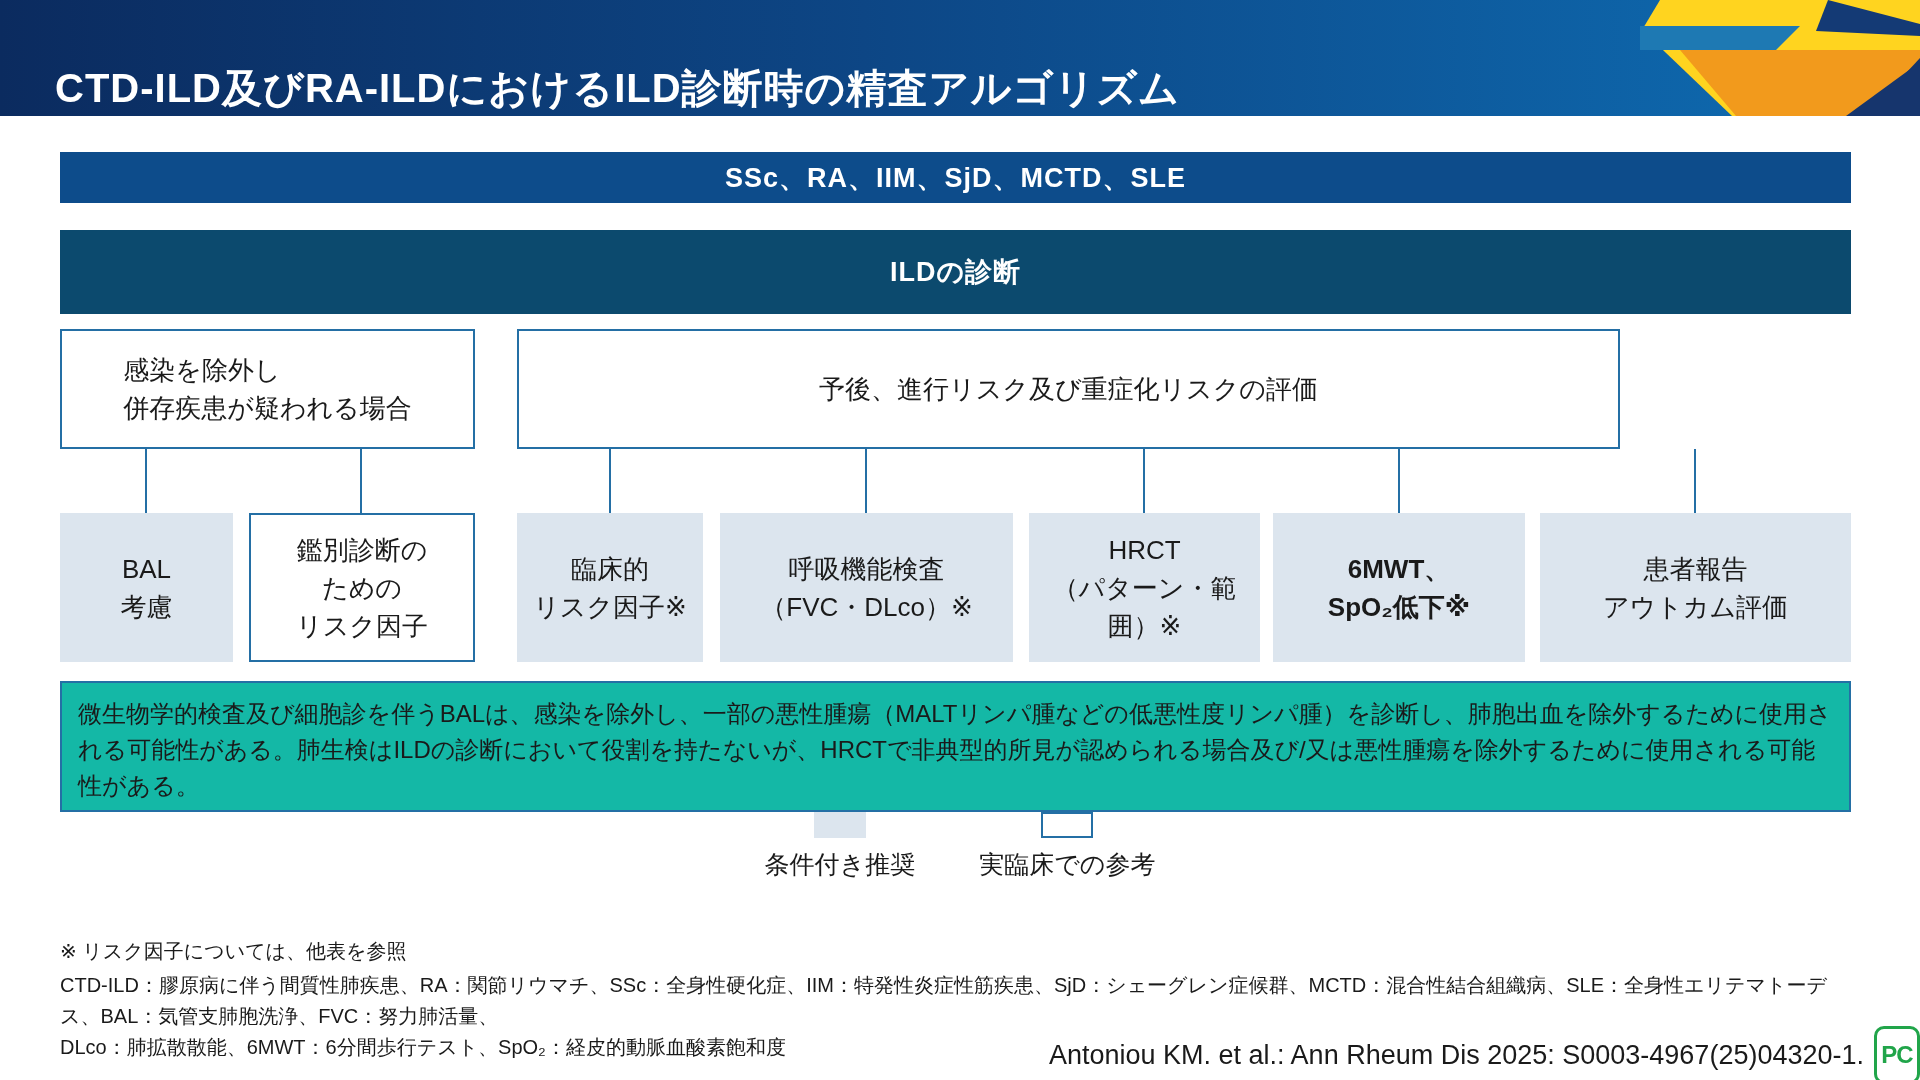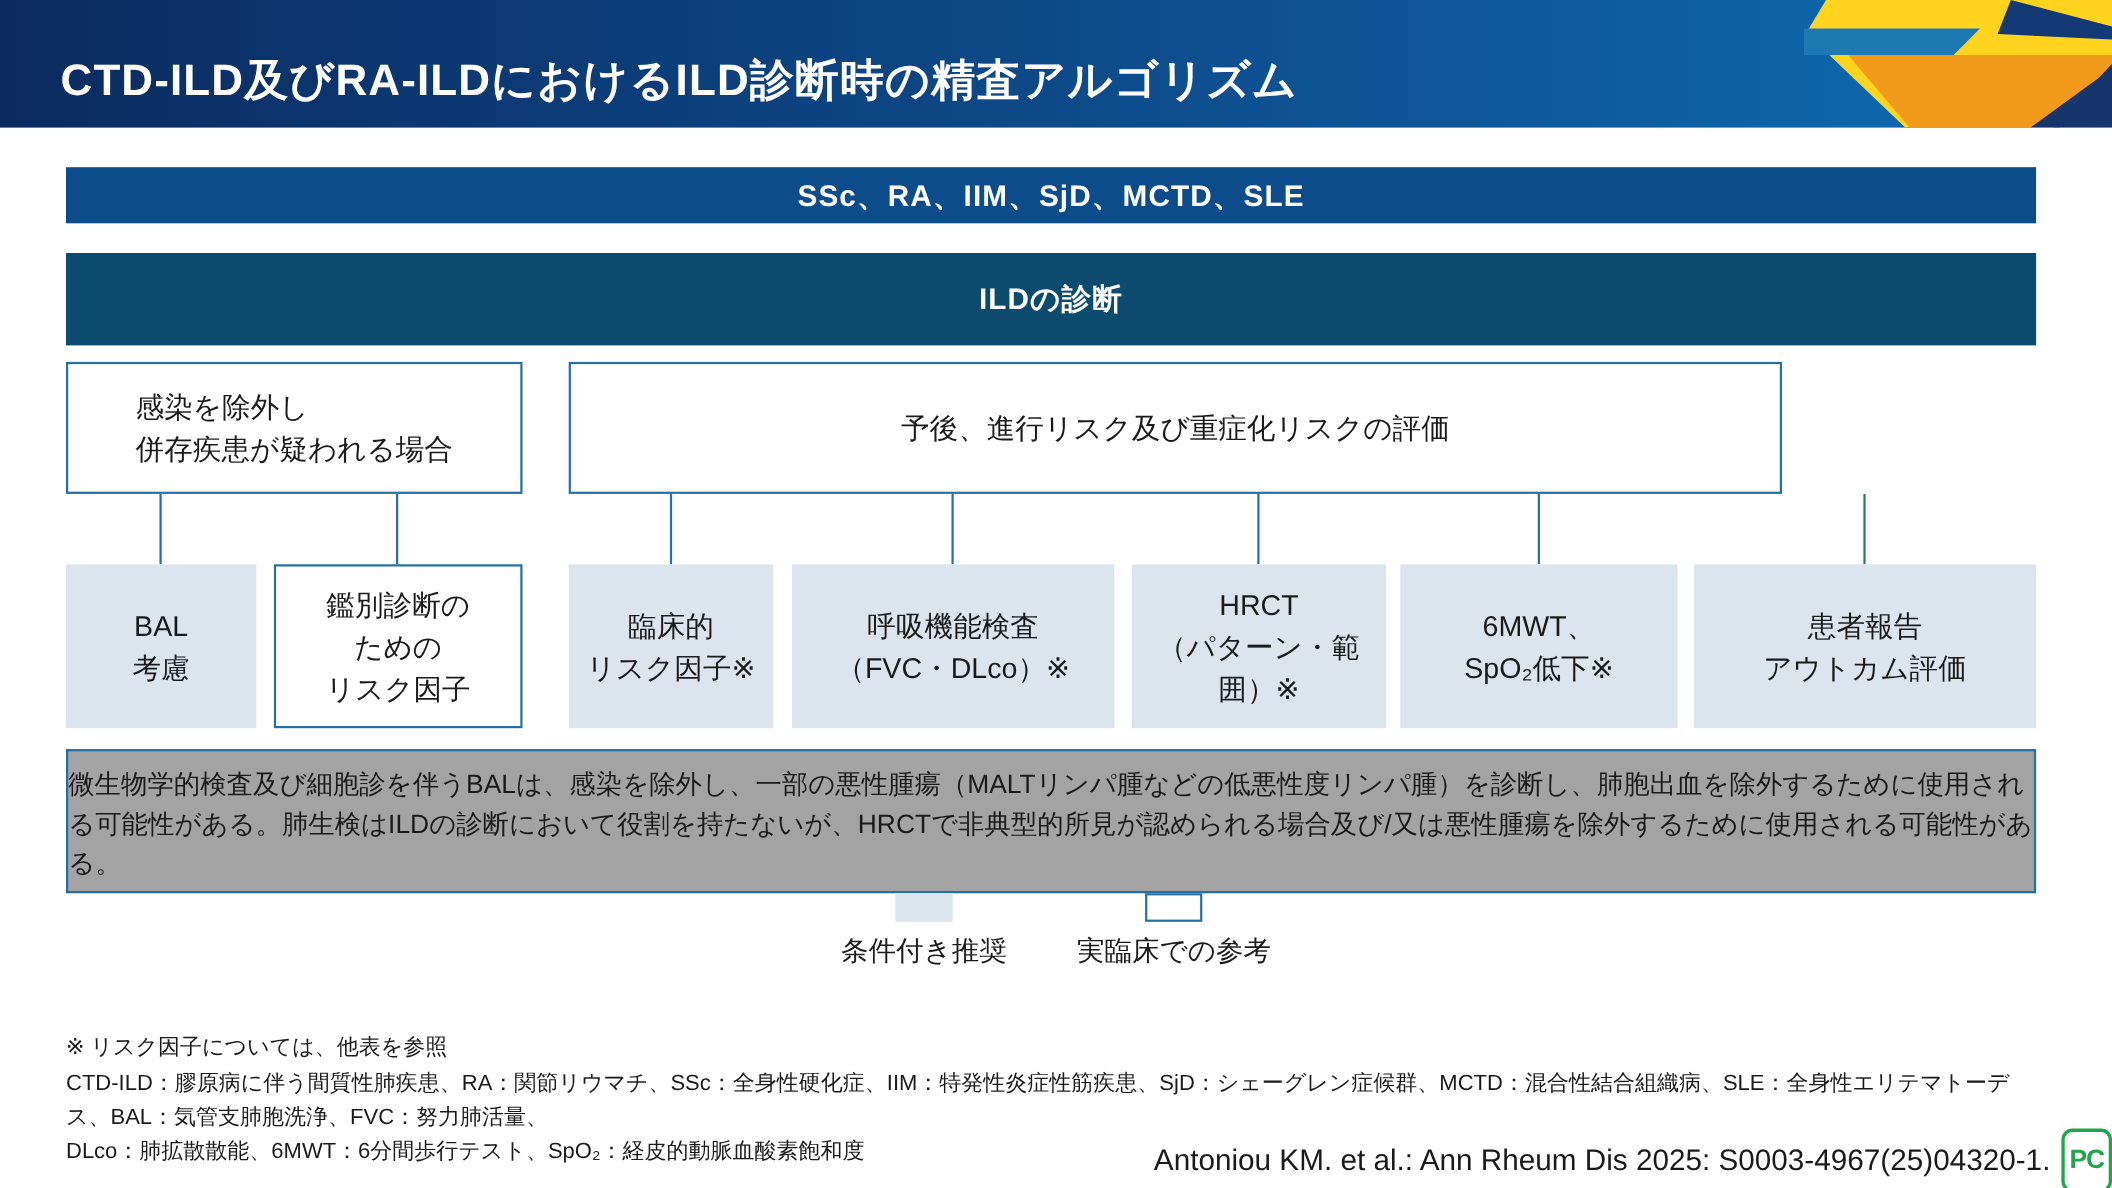--- a/index.html
+++ b/index.html
@@ -11,21 +11,21 @@
   }
   .abs{position:absolute;}
   .preline{white-space:pre-line;}
 
   
   .title-bar{
     left:0;top:0;width:1920px;height:116px;
     background:linear-gradient(90deg,#0b2b5f 0%,#0d4685 45%,#0e6db3 100%);
   }
   .title-text{
-    position:absolute;left:55px;top:0;height:144px;
+    position:absolute;left:55px;top:16px;height:144px;
     display:flex;align-items:center;
     color:#ffffff;font-size:40px;font-weight:bold;letter-spacing:1px;
   }
   .deco{position:absolute;right:0;top:0;width:280px;height:116px;}
 
   
   .bar{
     display:flex;align-items:center;justify-content:center;
     color:#ffffff;font-size:27px;font-weight:bold;letter-spacing:1px;
   }
@@ -39,22 +39,22 @@
   }
   .node-outline{background:#ffffff;border:2px solid #246fa5;}
   .node-filled{background:#dce5ee;}
   .left-align-inner{text-align:left;}
 
   .connector{width:2px;background:#246fa5;top:449px;height:64px;}
 
   
   .note-box{
     left:60px;top:681px;width:1791px;height:131px;
-    border:2px solid #246fa5;box-sizing:border-box;background:#a3a3a3;
-    padding:13px 0;font-size:24px;line-height:36px;
+    border:2px solid #246fa5;box-sizing:border-box;background:#14b8a6;
+    padding:13px 16px;font-size:24px;line-height:36px;
   }
 
   
   .legend-row{
     left:0;top:831px;width:1920px;height:30px;
     display:flex;align-items:center;justify-content:center;gap:64px;
   }
   .legend-item{display:flex;align-items:center;gap:10px;font-size:25px;flex-direction:column;}
   .swatch{width:52px;height:26px;box-sizing:border-box;}
   .swatch-filled{background:#dce5ee;}
@@ -129,21 +129,21 @@
 リスク因子※</div>
 </div>
 <div class="abs node node-filled" style="left:720px;top:513px;width:293px;height:149px;">
   <div class="preline">呼吸機能検査
 （FVC・DLco）※</div>
 </div>
 <div class="abs node node-filled" style="left:1029px;top:513px;width:231px;height:149px;">
   <div class="preline">HRCT
 （パターン・範囲）※</div>
 </div>
-<div class="abs node node-filled" style="left:1273px;top:513px;width:252px;height:149px;">
+<div class="abs node node-filled" style="left:1273px;top:513px;width:252px;height:149px;font-weight:bold;">
   <div class="preline">6MWT、
 SpO₂低下※</div>
 </div>
 <div class="abs node node-filled" style="left:1540px;top:513px;width:311px;height:149px;">
   <div class="preline">患者報告
 アウトカム評価</div>
 </div>
 
 <div class="abs note-box">
   <span>微生物学的検査及び細胞診を伴うBALは、感染を除外し、一部の悪性腫瘍（MALTリンパ腫などの低悪性度リンパ腫）を診断し、肺胞出血を除外するために使用される可能性がある。肺生検はILDの診断において役割を持たないが、HRCTで非典型的所見が認められる場合及び/又は悪性腫瘍を除外するために使用される可能性がある。</span>

